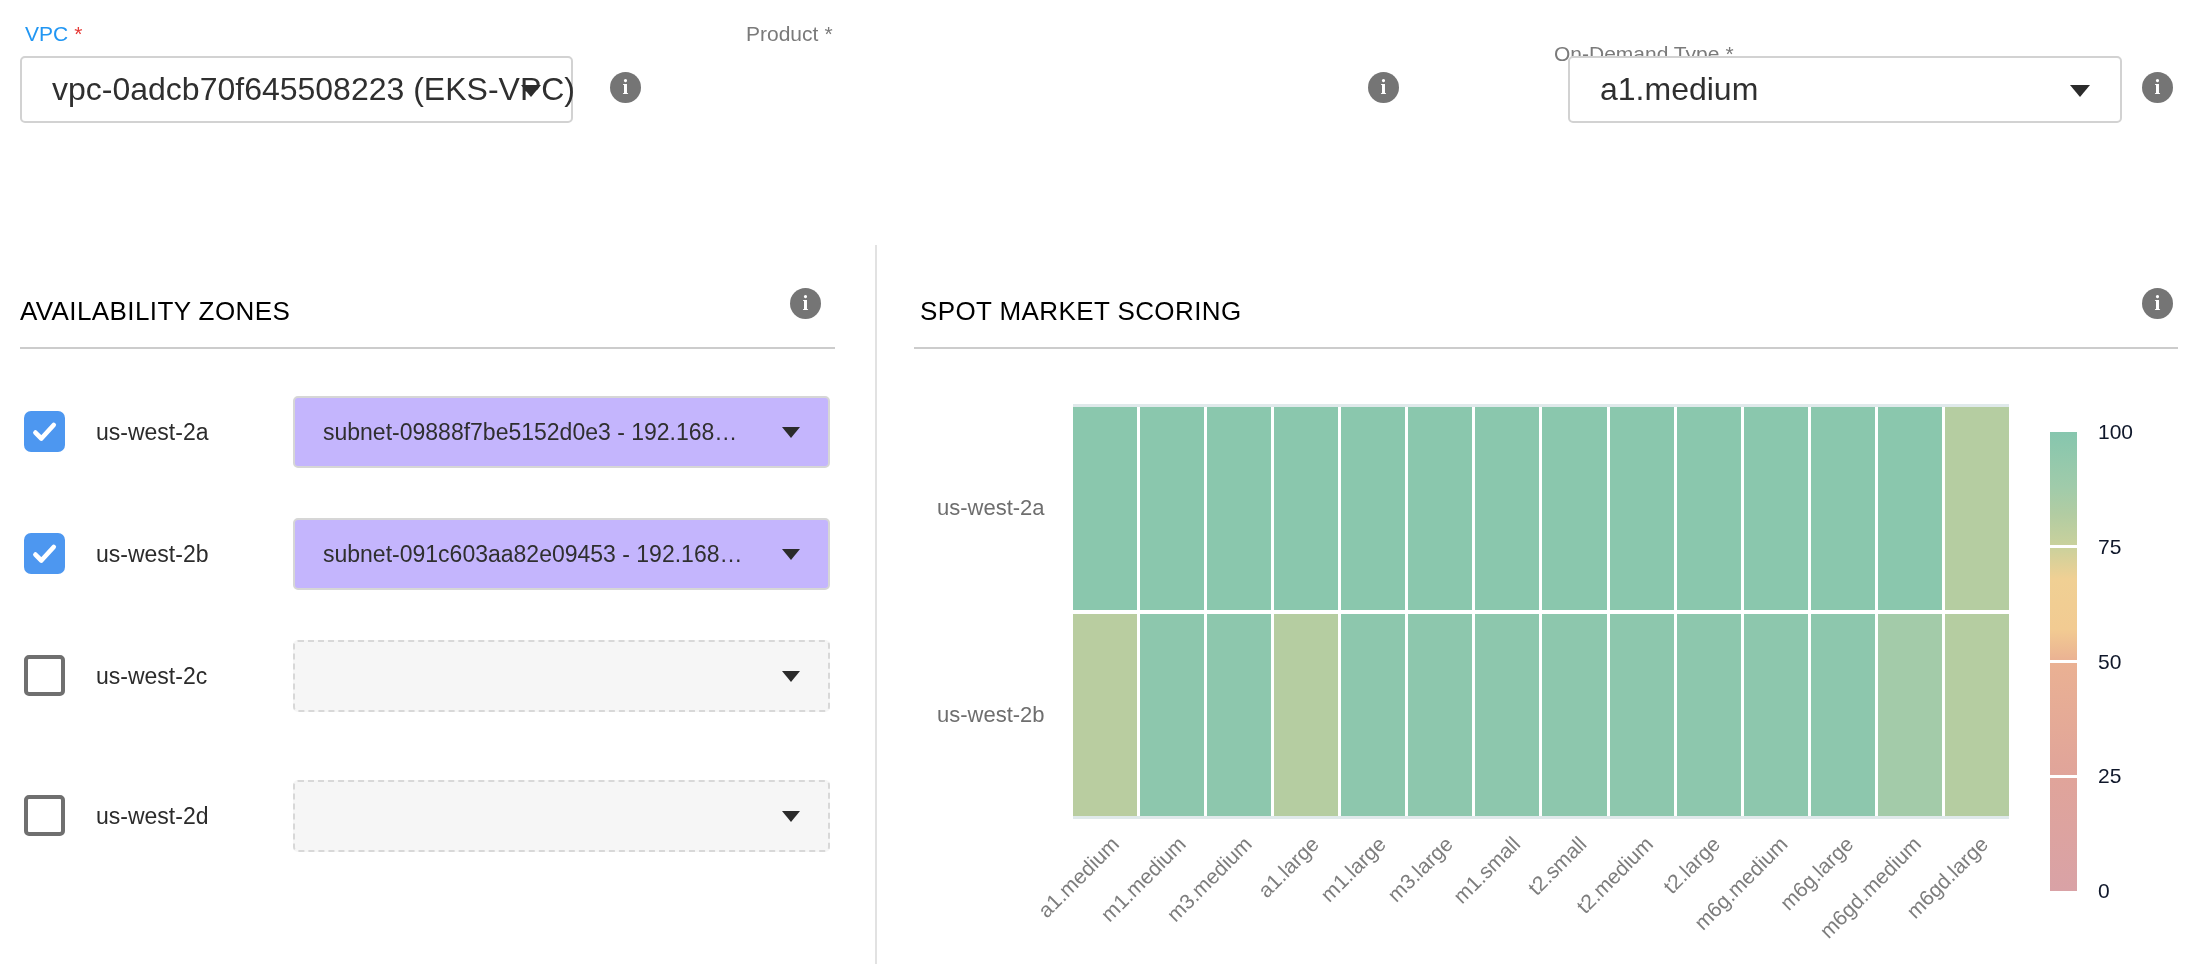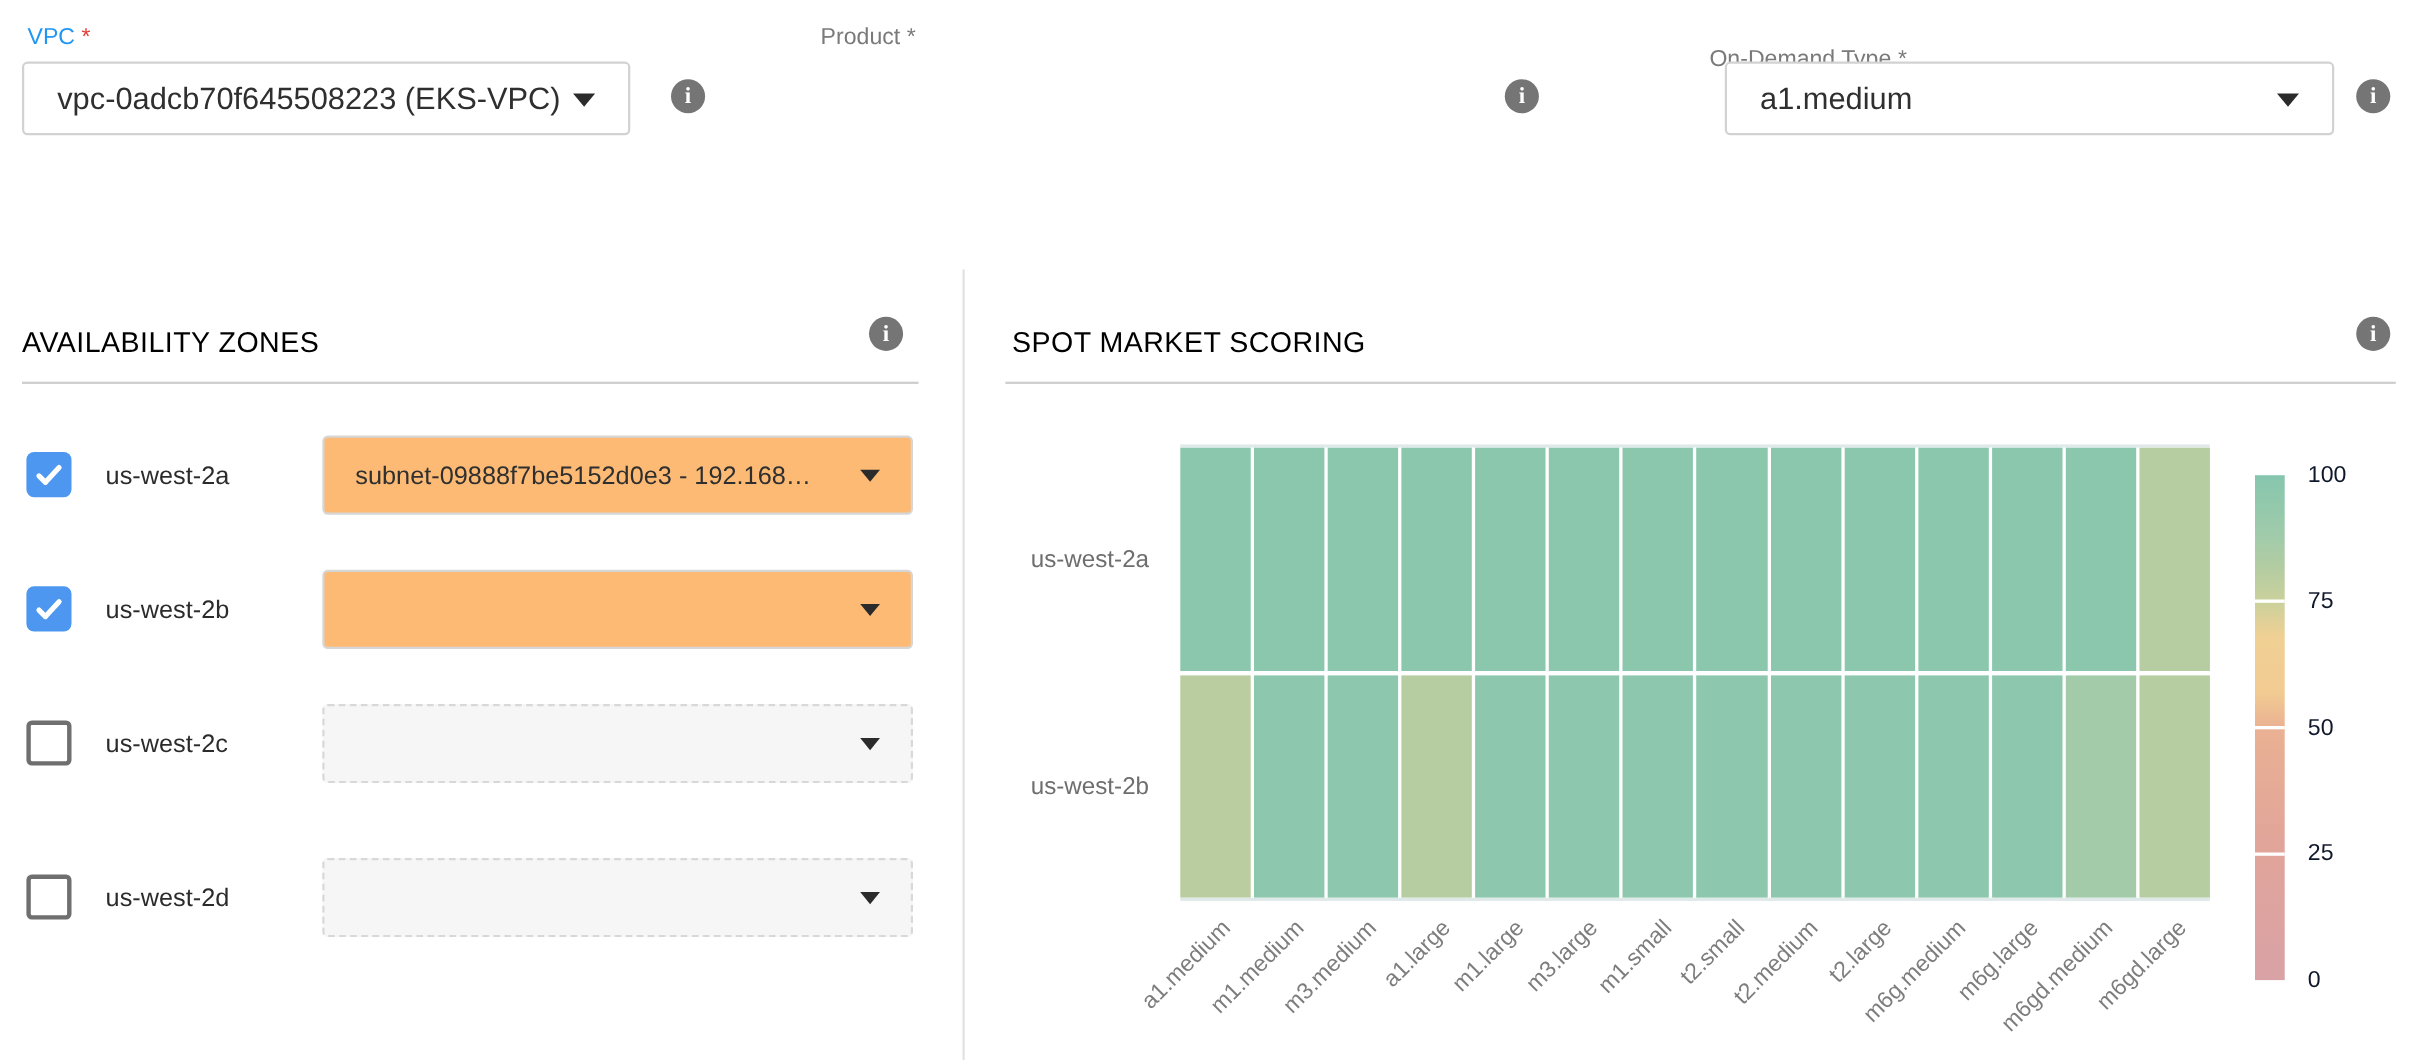--- a/index.html
+++ b/index.html
@@ -11,21 +11,21 @@
   
   .field-label { position:absolute; top:22px; font-size:21px; color:#7a7a7a; }
   .field-label .req { margin-left:6px; }
   .field-label.blue { color:#2196f3; }
   .field-label.blue .req { color:#e53935; }
   .select {
     position:absolute; top:56px; height:67px; background:#fff;
     border:2px solid #d2d2d2; border-radius:5px; cursor:pointer;
   }
   .select .val {
-    position:absolute; left:30px; top:0; line-height:63px; font-size:28px; color:#2f2f2f; white-space:nowrap;
+    position:absolute; left:30px; top:0; line-height:63px; font-size:32px; color:#2f2f2f; white-space:nowrap;
   }
   .caret {
     position:absolute; right:30px; top:50%; margin-top:-5px; width:0; height:0;
     border-left:10px solid transparent; border-right:10px solid transparent;
     border-top:12px solid #2b2b2b;
   }
   .info-icon {
     position:absolute; width:31px; height:31px; border-radius:50%; background:#757575;
     color:#fff; text-align:center; line-height:31px; font-size:21px; font-weight:bold; cursor:pointer;
     font-family:"Liberation Serif", serif;
@@ -37,21 +37,21 @@
   
   .az-row { position:absolute; left:0; height:72px; width:860px; }
   .checkbox {
     position:absolute; left:24px; top:15px; width:41px; height:41px; border-radius:5px;
     border:4px solid #6f6f6f; background:#fff; cursor:pointer;
   }
   .checkbox.checked { border:none; border-radius:7px; background:#4d97f0; }
   .checkbox svg { position:absolute; left:4px; top:4px; width:33px; height:33px; }
   .az-label { position:absolute; left:96px; top:0; line-height:72px; font-size:23px; color:#2b2b2b; }
   .subnet-select {
-    position:absolute; left:293px; top:0; width:537px; height:72px; background:#fdba74;
+    position:absolute; left:293px; top:0; width:537px; height:72px; background:#c4b5fd;
     border:2px solid #d6d6d6; border-radius:5px; cursor:pointer;
   }
   .subnet-select .subnet-text {
     position:absolute; left:28px; top:0; line-height:68px; font-size:23px; color:#2f2f2f; white-space:nowrap;
   }
   .subnet-select.disabled { border:2px dashed #d8d8d8; background:#f6f6f6; }
   .subnet-select .caret { right:28px; border-left-width:9px; border-right-width:9px; border-top-width:11px; }
   
   #heatmap-frame {
     position:absolute; left:1073px; top:404px; width:936px; height:415px;
@@ -115,20 +115,21 @@
         </div>
       </div>
       <div class="az-row" style="top: 518px;">
         <div class="checkbox checked">
           <svg viewBox="0 0 24 24">
             <path d="M5.4 12.8l4.3 4.3L18.7 7.3" fill="none" stroke="#fff" stroke-width="3.4" stroke-linecap="round" stroke-linejoin="round"></path>
           </svg>
         </div>
         <span class="az-label">us-west-2b</span>
         <div class="subnet-select">
+          <span class="subnet-text">subnet-091c603aa82e09453 - 192.168…</span>
           <span class="caret"></span>
         </div>
       </div>
       <div class="az-row" style="top: 640px;">
         <div class="checkbox"></div>
         <span class="az-label">us-west-2c</span>
         <div class="subnet-select disabled">
           <span class="subnet-text"></span>
           <span class="caret"></span>
         </div>

